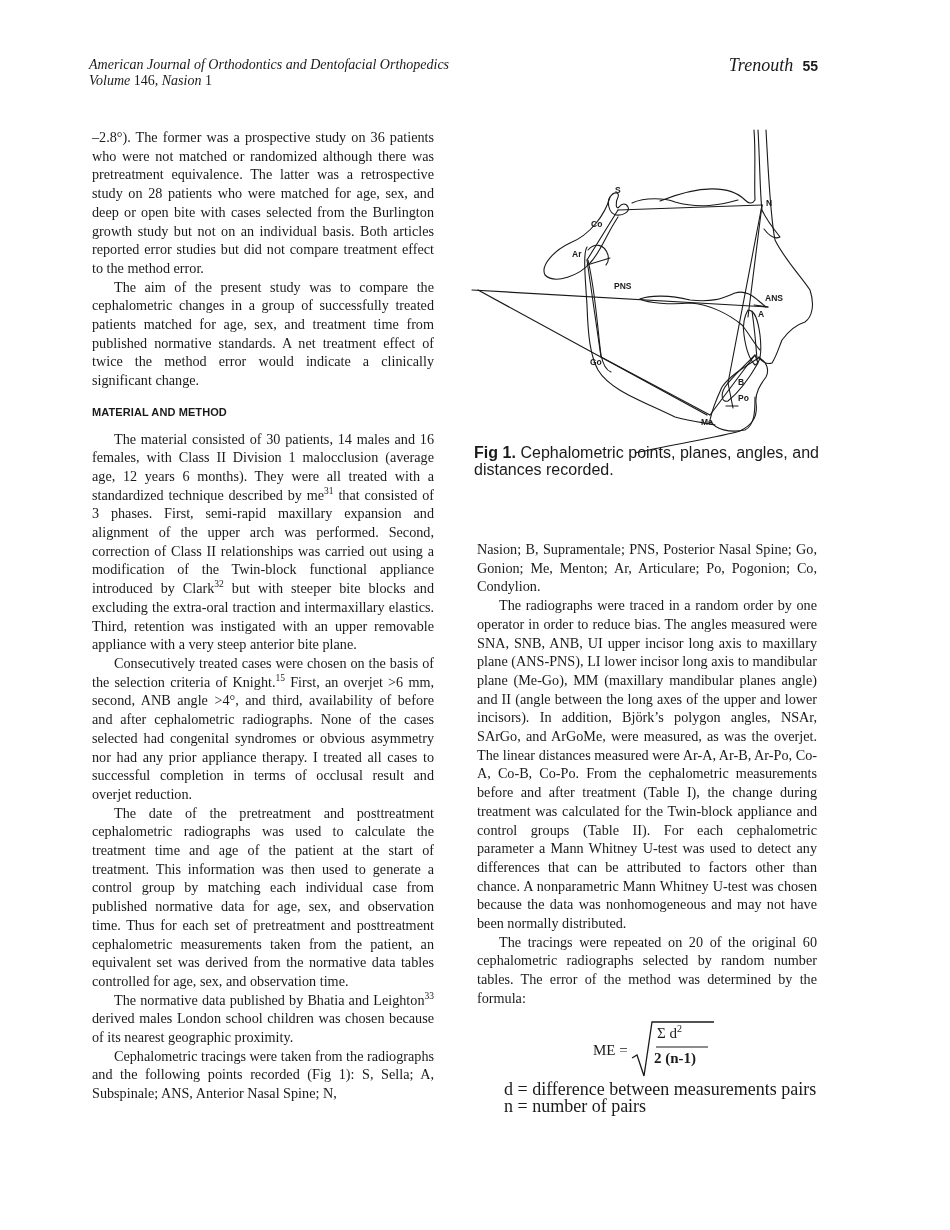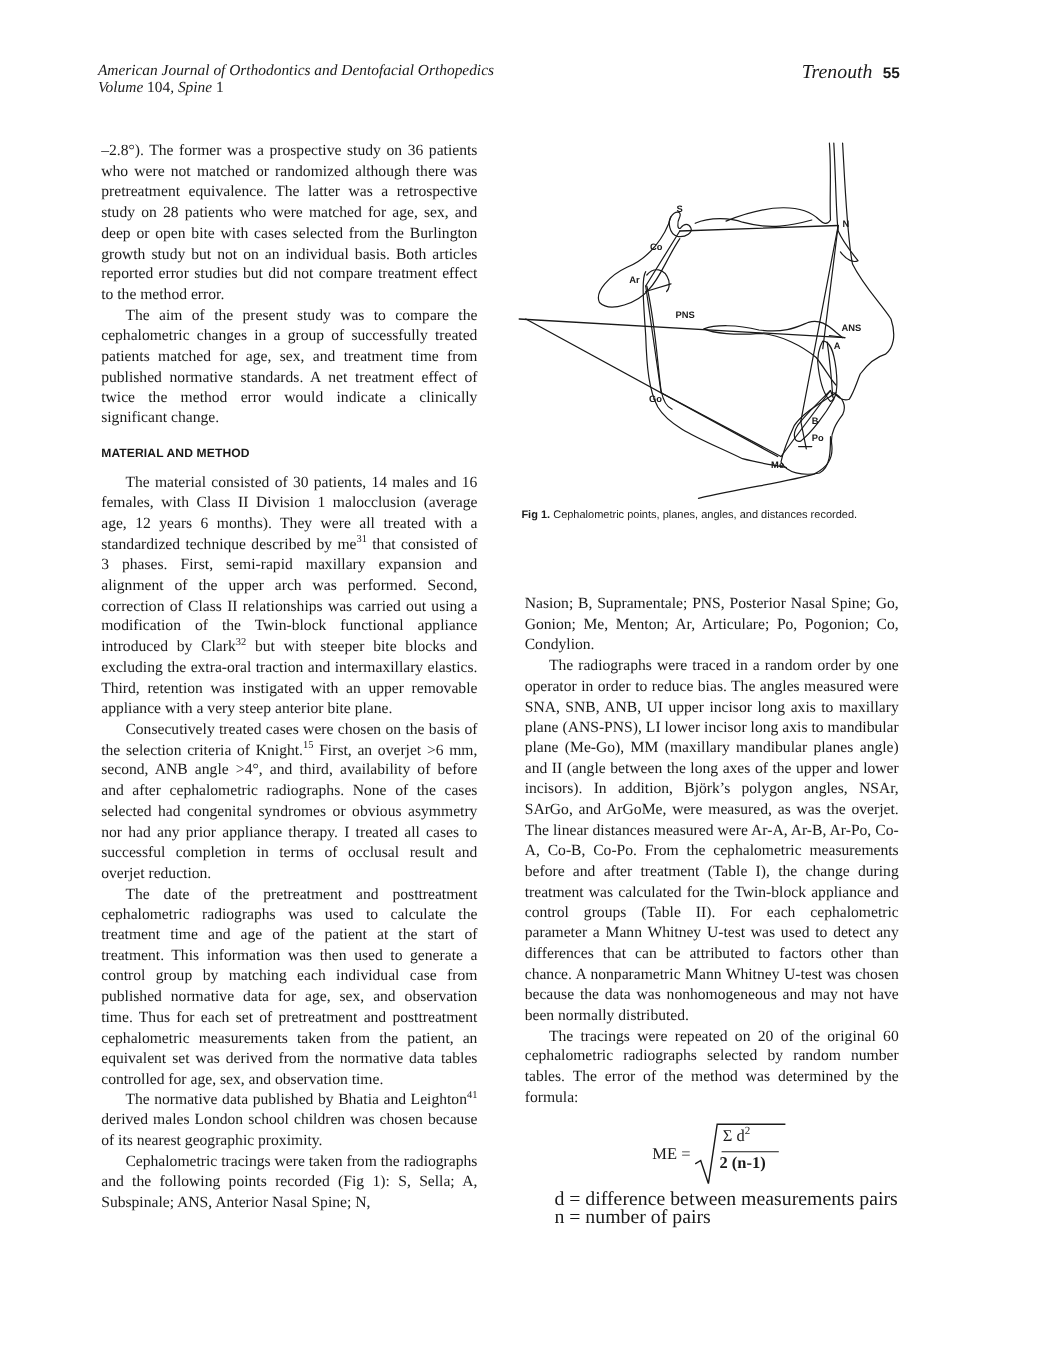--- a/index.html
+++ b/index.html
@@ -14,56 +14,56 @@
   #col-left { left: 92px; top: 128px; width: 342px; }
   #col-right { left: 477px; top: 540px; width: 340px; }
   .col p { margin: 0; }
   .col p.indent { text-indent: 22px; }
   .col sup { font-size: 9.5px; line-height: 0; vertical-align: 6px; }
   .col h2 { font-family: "Liberation Sans", sans-serif; font-weight: bold; font-size: 11px; margin: 13px 0 8px 0; letter-spacing: 0.1px; }
 
   #figure { position: absolute; left: 470px; top: 125px; width: 360px; height: 330px; }
   #figure svg { width: 360px; height: 330px; }
   #figure svg text { font-family: "Liberation Sans", sans-serif; font-size: 8.5px; font-weight: bold; fill: #1a1a1a; }
-  #caption { position: absolute; left: 474px; top: 460px; width: 345px; font-family: "Liberation Sans", sans-serif; font-size: 10px; line-height: 17px; text-align: justify; }
+  #caption { position: absolute; left: 474px; top: 444px; width: 345px; font-family: "Liberation Sans", sans-serif; font-size: 16px; line-height: 17px; text-align: justify; }
   #caption b { font-weight: bold; }
 
   #formula { position: absolute; left: 588px; top: 1020px; width: 160px; height: 56px; font-family: "Liberation Serif", serif; font-size: 15px; }
   #formula .lhs { position: absolute; left: 5px; top: 22px; }
   #formula svg { position: absolute; left: 0; top: 0; }
   #formula .num { position: absolute; left: 69px; top: 5px; width: 50px; }
   #formula .num sup { font-size: 10px; vertical-align: 6px; line-height: 0; }
   #formula .den { position: absolute; left: 66px; top: 30px; width: 56px; text-align: left; font-weight: bold; }
   #legend { position: absolute; left: 504px; top: 1081px; font-family: "Liberation Serif", serif; font-size: 18px; line-height: 17px; }
 </style>
 </head>
 <body>
 
 <div id="running-head-left">
   <div>American Journal of Orthodontics and Dentofacial Orthopedics</div>
   <div>
     <span>Volume</span>
-    <span class="upright">104</span>,
-    <span>Spine</span>
+    <span class="upright">146</span>,
+    <span>Nasion</span>
     <span class="upright">1</span>
   </div>
 </div>
 <div id="running-head-right">
   <span class="author">Trenouth</span>
   <span class="pageno">55</span>
 </div>
 
 <div id="col-left" class="col">
   <p>–2.8°). The former was a prospective study on 36 patients who were not matched or randomized although there was pretreatment equivalence. The latter was a retrospective study on 28 patients who were matched for age, sex, and deep or open bite with cases selected from the Burlington growth study but not on an individual basis. Both articles reported error studies but did not compare treatment effect to the method error.</p>
   <p class="indent">The aim of the present study was to compare the cephalometric changes in a group of successfully treated patients matched for age, sex, and treatment time from published normative standards. A net treatment effect of twice the method error would indicate a clinically significant change.</p>
   <h2>MATERIAL AND METHOD</h2>
   <p class="indent"><span>The material consisted of 30 patients, 14 males and 16 females, with Class II Division 1 malocclusion (average age, 12 years 6 months). They were all treated with a standardized technique described by me</span><sup>31</sup><span> that consisted of 3 phases. First, semi-rapid maxillary expansion and alignment of the upper arch was performed. Second, correction of Class II relationships was carried out using a modification of the Twin-block functional appliance introduced by Clark</span><sup>32</sup><span> but with steeper bite blocks and excluding the extra-oral traction and intermaxillary elastics. Third, retention was instigated with an upper removable appliance with a very steep anterior bite plane.</span></p>
   <p class="indent"><span>Consecutively treated cases were chosen on the basis of the selection criteria of Knight.</span><sup>15</sup><span> First, an overjet &gt;6 mm, second, ANB angle &gt;4°, and third, availability of before and after cephalometric radiographs. None of the cases selected had congenital syndromes or obvious asymmetry nor had any prior appliance therapy. I treated all cases to successful completion in terms of occlusal result and overjet reduction.</span></p>
   <p class="indent">The date of the pretreatment and posttreatment cephalometric radiographs was used to calculate the treatment time and age of the patient at the start of treatment. This information was then used to generate a control group by matching each individual case from published normative data for age, sex, and observation time. Thus for each set of pretreatment and posttreatment cephalometric measurements taken from the patient, an equivalent set was derived from the normative data tables controlled for age, sex, and observation time.</p>
-  <p class="indent"><span>The normative data published by Bhatia and Leighton</span><sup>41</sup><span> derived males London school children was chosen because of its nearest geographic proximity.</span></p>
+  <p class="indent"><span>The normative data published by Bhatia and Leighton</span><sup>33</sup><span> derived males London school children was chosen because of its nearest geographic proximity.</span></p>
   <p class="indent">Cephalometric tracings were taken from the radiographs and the following points recorded (Fig 1): S, Sella; A, Subspinale; ANS, Anterior Nasal Spine; N,</p>
 </div>
 
 <div id="figure">
   <svg viewBox="0 0 360 330">
     <g fill="none" stroke="#1a1a1a" stroke-width="1.1" stroke-linejoin="round" stroke-linecap="round">
 
       <path d="M296 5 C298 40 300 90 305 115 C315 135 330 150 340 165 C345 180 342 192 335 197 C325 200 318 207 312 215 C308 225 306 232 302 238 C296 240 292 236 288 232 C296 236 300 244 296 252 C290 260 285 268 286 278 C288 292 282 300 270 306 C250 312 210 318 165 328"></path>
 
       <path d="M288 5 C290 40 290 70 292 85 C295 92 302 102 310 112 C306 114 300 112 294 104"></path>

